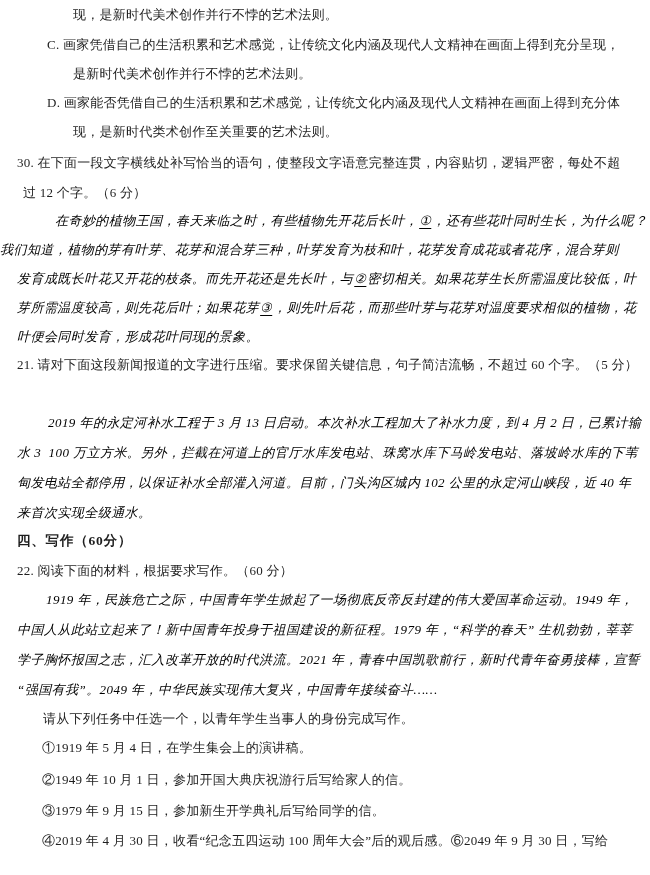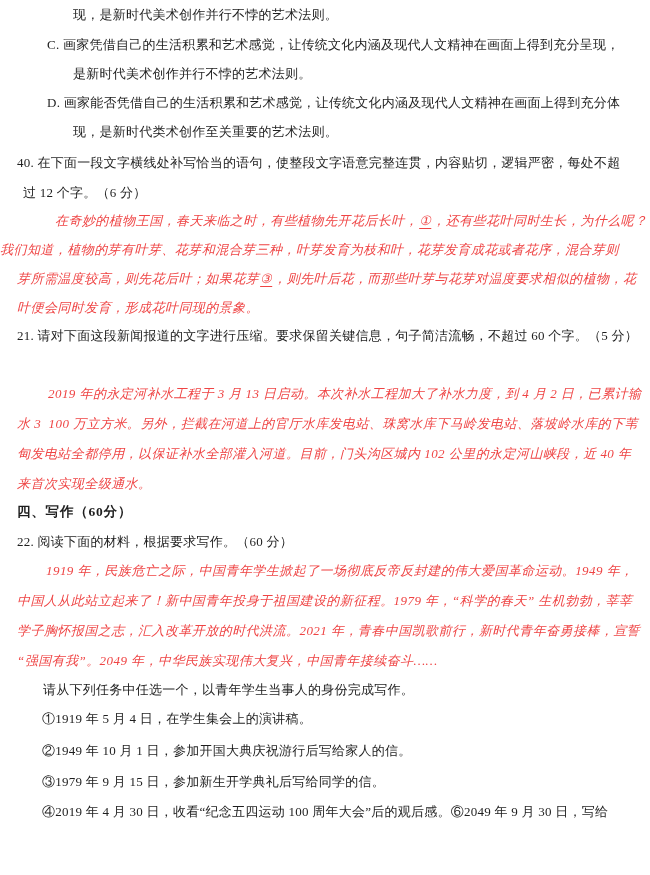--- a/index.html
+++ b/index.html
@@ -23,21 +23,21 @@
     font-size: 13px;
     line-height: 20px;
     padding-top: 5px;
     box-sizing: border-box;
     letter-spacing: 0.25px;
   }
   .song { font-style: normal; }
   .kai {
     font-style: italic;
     letter-spacing: 0.45px;
-    color: #ef4444;
+    color: #000000;
   }
   .bold {
     font-weight: 700;
     font-size: 13.5px;
     letter-spacing: 0.8px;
   }
   .u {
     text-decoration: underline;
     text-underline-offset: 3px;
     padding: 0 1px;
@@ -46,24 +46,25 @@
 </head>
 <body>
 
 <div class="page">
   <div id="doc">
       <div class="line song" style="margin-left: 73px; height: 30px;"><span>现，是新时代美术创作并行不悖的艺术法则。</span></div>
       <div class="line song" style="margin-left: 47px; height: 29px;"><span>C. 画家凭借自己的生活积累和艺术感觉，让传统文化内涵及现代人文精神在画面上得到充分呈现，</span></div>
       <div class="line song" style="margin-left: 73px; height: 29px;"><span>是新时代美术创作并行不悖的艺术法则。</span></div>
       <div class="line song" style="margin-left: 47px; height: 29px;"><span>D. 画家能否凭借自己的生活积累和艺术感觉，让传统文化内涵及现代人文精神在画面上得到充分体</span></div>
       <div class="line song" style="margin-left: 73px; height: 31px;"><span>现，是新时代类术创作至关重要的艺术法则。</span></div>
-      <div class="line song" style="margin-left: 17px; height: 30px;"><span>40. 在下面一段文字横线处补写恰当的语句，使整段文字语意完整连贯，内容贴切，逻辑严密，每处不超</span></div>
+      <div class="line song" style="margin-left: 17px; height: 30px;"><span>30. 在下面一段文字横线处补写恰当的语句，使整段文字语意完整连贯，内容贴切，逻辑严密，每处不超</span></div>
       <div class="line song" style="margin-left: 23px; height: 28px;"><span>过 12 个字。（6 分）</span></div>
       <div class="line kai" style="margin-left: 55px; height: 29px;"><span>在奇妙的植物王国，春天来临之时，有些植物先开花后长叶，</span><span class="u">①</span><span>，还有些花叶同时生长，为什么呢？</span></div>
       <div class="line kai" style="height: 29px;"><span>我们知道，植物的芽有叶芽、花芽和混合芽三种，叶芽发育为枝和叶，花芽发育成花或者花序，混合芽则</span></div>
+      <div class="line kai" style="margin-left: 17px; height: 29px;"><span>发育成既长叶花又开花的枝条。而先开花还是先长叶，与</span><span class="u">②</span><span>密切相关。如果花芽生长所需温度比较低，叶</span></div>
       <div class="line kai" style="margin-left: 17px; height: 29px;"><span>芽所需温度较高，则先花后叶；如果花芽</span><span class="u">③</span><span>，则先叶后花，而那些叶芽与花芽对温度要求相似的植物，花</span></div>
       <div class="line kai" style="margin-left: 17px; height: 28px;"><span>叶便会同时发育，形成花叶同现的景象。</span></div>
       <div class="line song" style="margin-left: 17px; height: 58px;"><span>21. 请对下面这段新闻报道的文字进行压缩。要求保留关键信息，句子简洁流畅，不超过 60 个字。（5 分）</span></div>
       <div class="line kai" style="margin-left: 48px; height: 30px;"><span>2019 年的永定河补水工程于 3 月 13 日启动。本次补水工程加大了补水力度，到 4 月 2 日，已累计输</span></div>
       <div class="line kai" style="margin-left: 17px; height: 30px;"><span>水 3  100 万立方米。另外，拦截在河道上的官厅水库发电站、珠窝水库下马岭发电站、落坡岭水库的下苇</span></div>
       <div class="line kai" style="margin-left: 17px; height: 30px;"><span>甸发电站全都停用，以保证补水全部灌入河道。目前，门头沟区城内 102 公里的永定河山峡段，近 40 年</span></div>
       <div class="line kai" style="margin-left: 17px; height: 28px;"><span>来首次实现全级通水。</span></div>
       <div class="line bold" style="margin-left: 17px; height: 30px;"><span>四、写作（60分）</span></div>
       <div class="line song" style="margin-left: 17px; height: 29px;"><span>22. 阅读下面的材料，根据要求写作。（60 分）</span></div>
       <div class="line kai" style="margin-left: 46px; height: 30px;"><span>1919 年，民族危亡之际，中国青年学生掀起了一场彻底反帝反封建的伟大爱国革命运动。1949 年，</span></div>

